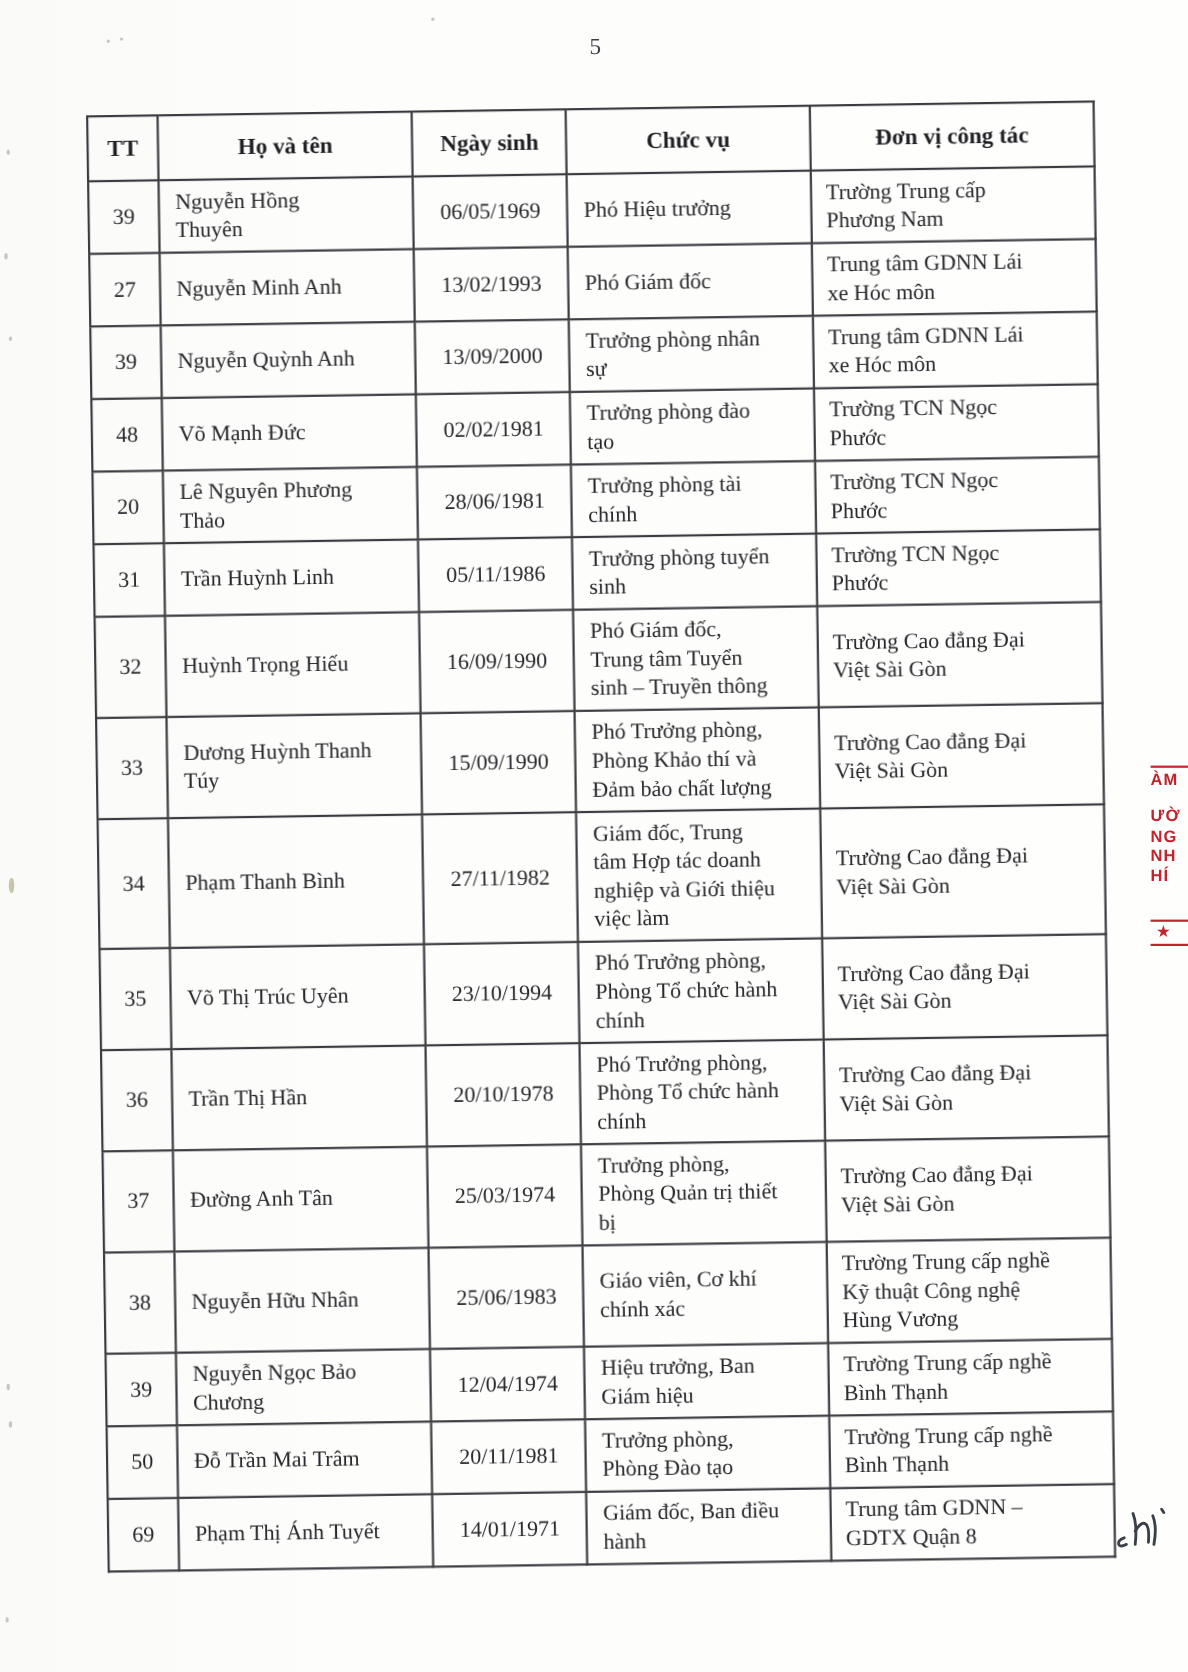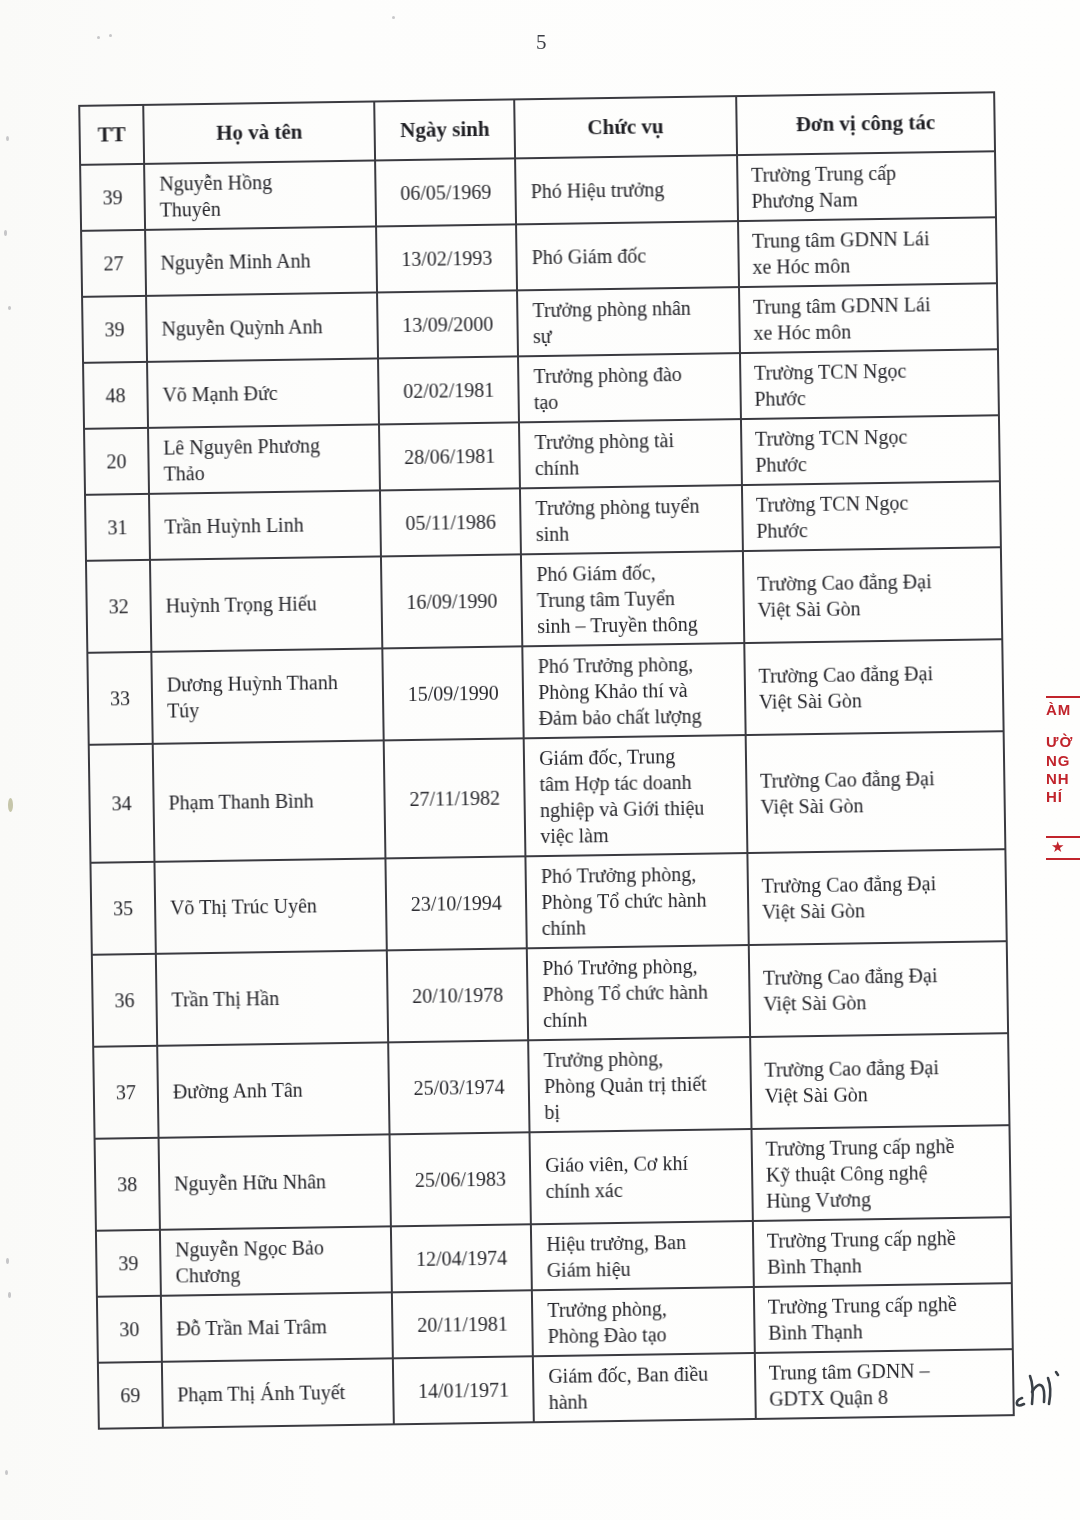--- a/index.html
+++ b/index.html
@@ -170,21 +170,21 @@
       <td class="c-unit">Trường Trung cấp nghề Kỹ thuật Công nghệ Hùng Vương</td>
     </tr>
           <tr>
       <td class="c-tt">39</td>
       <td class="c-name">Nguyễn Ngọc Bảo Chương</td>
       <td class="c-dob">12/04/1974</td>
       <td class="c-pos">Hiệu trưởng, Ban Giám hiệu</td>
       <td class="c-unit">Trường Trung cấp nghề Bình Thạnh</td>
     </tr>
           <tr>
-      <td class="c-tt">30</td>
+      <td class="c-tt">50</td>
       <td class="c-name">Đỗ Trần Mai Trâm</td>
       <td class="c-dob">20/11/1981</td>
       <td class="c-pos">Trưởng phòng, Phòng Đào tạo</td>
       <td class="c-unit">Trường Trung cấp nghề Bình Thạnh</td>
     </tr>
           <tr>
       <td class="c-tt">69</td>
       <td class="c-name">Phạm Thị Ánh Tuyết</td>
       <td class="c-dob">14/01/1971</td>
       <td class="c-pos">Giám đốc, Ban điều hành</td>

